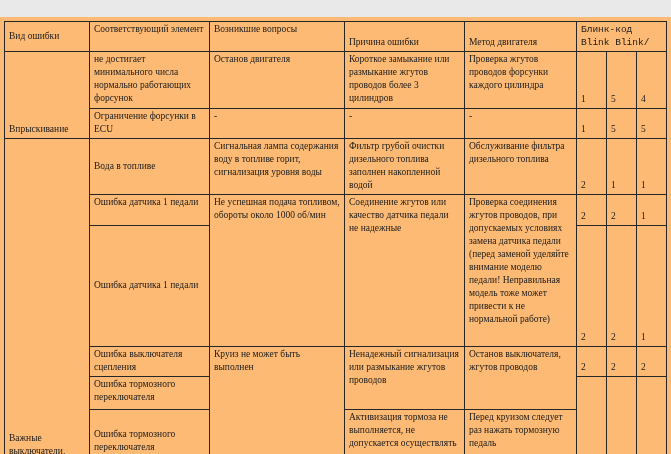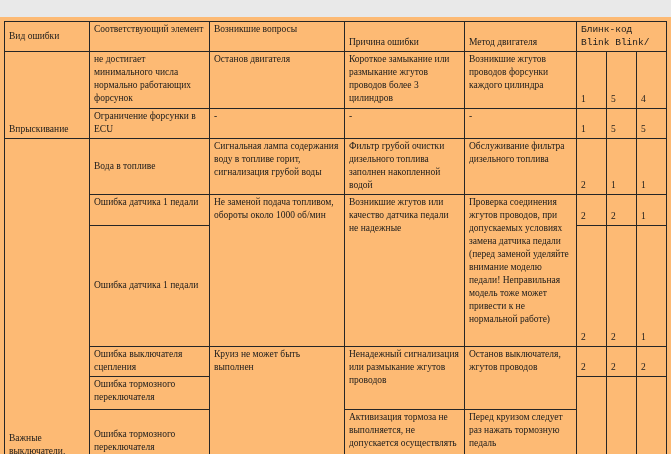--- a/index.html
+++ b/index.html
@@ -57,51 +57,51 @@
         <span class="blink-line">Блинк-код</span>
         <span class="blink-line">Blink Blink/</span>
       </th>
     </tr>
 
     <tr class="h57">
       <td class="va-b" rowspan="2">Впрыскивание</td>
       <td class="va-t jt">не достигает минимального числа нормально работающих форсунок</td>
       <td class="va-t jt">Останов двигателя</td>
       <td class="va-t jt">Короткое замыкание или размыкание жгутов проводов более 3 цилиндров</td>
-      <td class="va-t jt">Возникшие жгутов проводов форсунки каждого цилиндра</td>
+      <td class="va-t jt">Проверка жгутов проводов форсунки каждого цилиндра</td>
       <td class="code">1</td>
       <td class="code">5</td>
       <td class="code">4</td>
     </tr>
 
     <tr class="h29">
       <td class="va-t jt">Ограничение форсунки в ECU</td>
       <td class="va-t">-</td>
       <td class="va-t">-</td>
       <td class="va-t">-</td>
       <td class="code">1</td>
       <td class="code">5</td>
       <td class="code">5</td>
     </tr>
 
     <tr class="h53">
       <td class="va-b" rowspan="6">Важные выключатели, датчики</td>
       <td class="va-m">Вода в топливе</td>
-      <td class="va-t jt">Сигнальная лампа содержания воду в топливе горит, сигнализация грубой воды</td>
+      <td class="va-t jt">Сигнальная лампа содержания воду в топливе горит, сигнализация уровня воды</td>
       <td class="va-t jt">Фильтр грубой очистки дизельного топлива заполнен накопленной водой</td>
       <td class="va-t jt">Обслуживание фильтра дизельного топлива</td>
       <td class="code">2</td>
       <td class="code">1</td>
       <td class="code">1</td>
     </tr>
 
     <tr class="h31">
       <td class="va-t jt">Ошибка датчика 1 педали</td>
-      <td class="va-t jt" rowspan="2">Не заменой подача топливом, обороты около 1000 об/мин</td>
-      <td class="va-t jt" rowspan="2">Возникшие жгутов или качество датчика педали не надежные</td>
+      <td class="va-t jt" rowspan="2">Не успешная подача топливом, обороты около 1000 об/мин</td>
+      <td class="va-t jt" rowspan="2">Соединение жгутов или качество датчика педали не надежные</td>
       <td class="va-t jt" rowspan="2">Проверка соединения жгутов проводов, при допускаемых условиях замена датчика педали (перед заменой уделяйте внимание моделю педали! Неправильная модель тоже может привести к не нормальной работе)</td>
       <td class="code">2</td>
       <td class="code">2</td>
       <td class="code">1</td>
     </tr>
 
     <tr class="h121">
       <td class="va-m jt">Ошибка датчика 1 педали</td>
       <td class="code">2</td>
       <td class="code">2</td>

